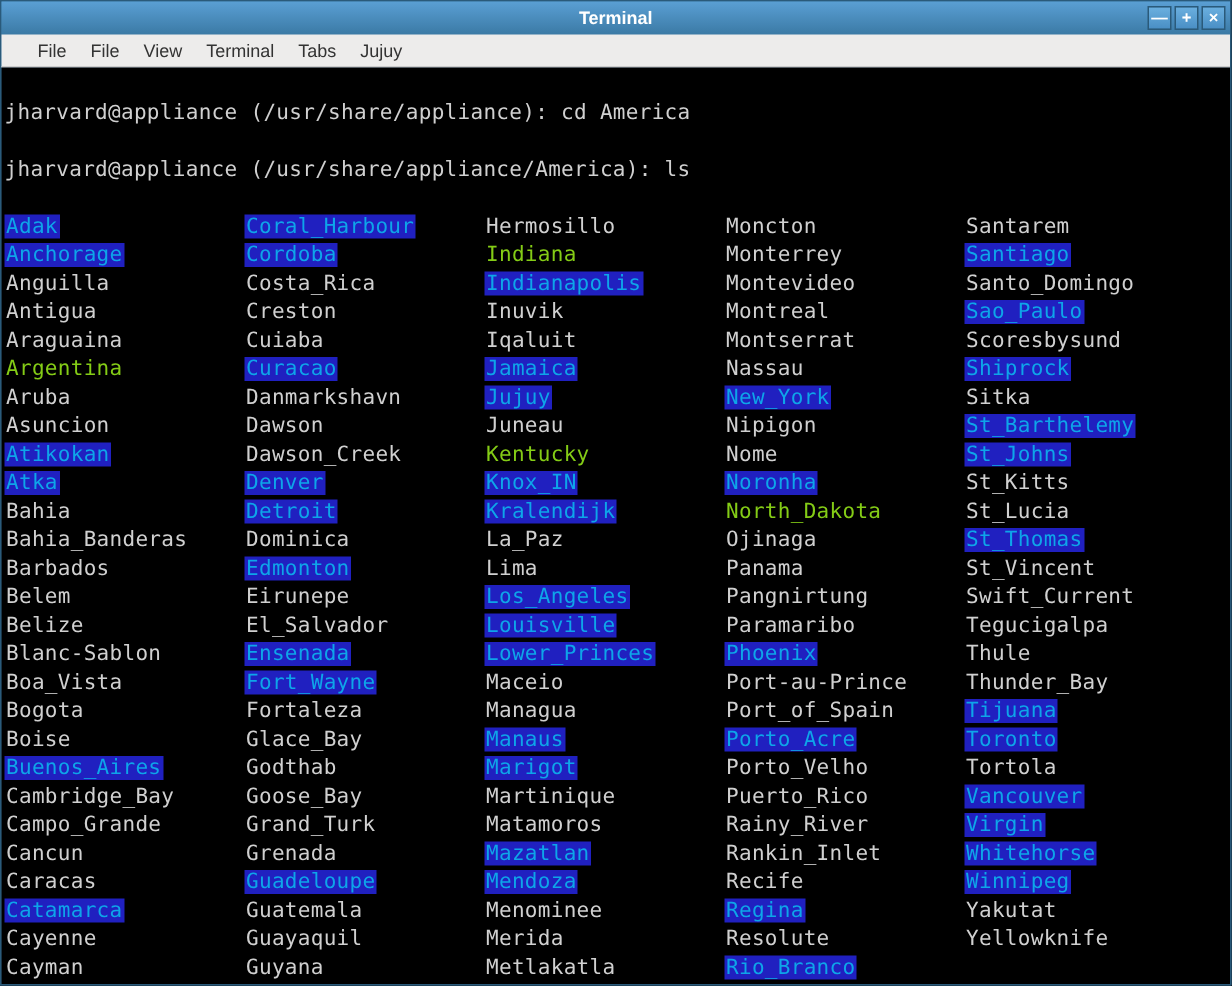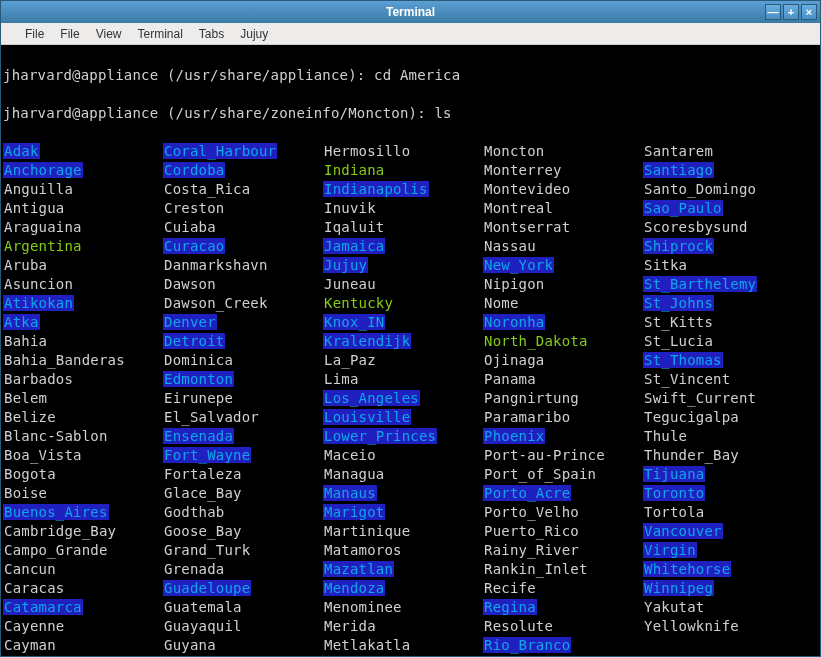--- a/index.html
+++ b/index.html
@@ -97,18 +97,18 @@
     <div class="menuitem">File</div>
     <div class="menuitem">File</div>
     <div class="menuitem">View</div>
     <div class="menuitem">Terminal</div>
     <div class="menuitem">Tabs</div>
     <div class="menuitem">Jujuy</div>
   </div>
 
   <div class="terminal">
 <div class="line"><span class="prompt-user">jharvard@appliance</span><span class="prompt-path"> (/usr/share/appliance): </span><span>cd America</span></div>
-<div class="line"><span class="prompt-user">jharvard@appliance</span><span class="prompt-path"> (/usr/share/zoneinfo/Moncton): </span><span>ls</span></div>
+<div class="line"><span class="prompt-user">jharvard@appliance</span><span class="prompt-path"> (/usr/share/appliance/America): </span><span>ls</span></div>
 <div class="cols" id="listing-cols"><div class="col"><div class="line"><span class="dir fname">Adak</span></div><div class="line"><span class="dir fname">Anchorage</span></div><div class="line"><span class="plain fname">Anguilla</span></div><div class="line"><span class="plain fname">Antigua</span></div><div class="line"><span class="plain fname">Araguaina</span></div><div class="line"><span class="link fname">Argentina</span></div><div class="line"><span class="plain fname">Aruba</span></div><div class="line"><span class="plain fname">Asuncion</span></div><div class="line"><span class="dir fname">Atikokan</span></div><div class="line"><span class="dir fname">Atka</span></div><div class="line"><span class="plain fname">Bahia</span></div><div class="line"><span class="plain fname">Bahia_Banderas</span></div><div class="line"><span class="plain fname">Barbados</span></div><div class="line"><span class="plain fname">Belem</span></div><div class="line"><span class="plain fname">Belize</span></div><div class="line"><span class="plain fname">Blanc-Sablon</span></div><div class="line"><span class="plain fname">Boa_Vista</span></div><div class="line"><span class="plain fname">Bogota</span></div><div class="line"><span class="plain fname">Boise</span></div><div class="line"><span class="dir fname">Buenos_Aires</span></div><div class="line"><span class="plain fname">Cambridge_Bay</span></div><div class="line"><span class="plain fname">Campo_Grande</span></div><div class="line"><span class="plain fname">Cancun</span></div><div class="line"><span class="plain fname">Caracas</span></div><div class="line"><span class="dir fname">Catamarca</span></div><div class="line"><span class="plain fname">Cayenne</span></div><div class="line"><span class="plain fname">Cayman</span></div><div class="line"></div></div><div class="col"><div class="line"><span class="dir fname">Coral_Harbour</span></div><div class="line"><span class="dir fname">Cordoba</span></div><div class="line"><span class="plain fname">Costa_Rica</span></div><div class="line"><span class="plain fname">Creston</span></div><div class="line"><span class="plain fname">Cuiaba</span></div><div class="line"><span class="dir fname">Curacao</span></div><div class="line"><span class="plain fname">Danmarkshavn</span></div><div class="line"><span class="plain fname">Dawson</span></div><div class="line"><span class="plain fname">Dawson_Creek</span></div><div class="line"><span class="dir fname">Denver</span></div><div class="line"><span class="dir fname">Detroit</span></div><div class="line"><span class="plain fname">Dominica</span></div><div class="line"><span class="dir fname">Edmonton</span></div><div class="line"><span class="plain fname">Eirunepe</span></div><div class="line"><span class="plain fname">El_Salvador</span></div><div class="line"><span class="dir fname">Ensenada</span></div><div class="line"><span class="dir fname">Fort_Wayne</span></div><div class="line"><span class="plain fname">Fortaleza</span></div><div class="line"><span class="plain fname">Glace_Bay</span></div><div class="line"><span class="plain fname">Godthab</span></div><div class="line"><span class="plain fname">Goose_Bay</span></div><div class="line"><span class="plain fname">Grand_Turk</span></div><div class="line"><span class="plain fname">Grenada</span></div><div class="line"><span class="dir fname">Guadeloupe</span></div><div class="line"><span class="plain fname">Guatemala</span></div><div class="line"><span class="plain fname">Guayaquil</span></div><div class="line"><span class="plain fname">Guyana</span></div><div class="line"></div></div><div class="col"><div class="line"><span class="plain fname">Hermosillo</span></div><div class="line"><span class="link fname">Indiana</span></div><div class="line"><span class="dir fname">Indianapolis</span></div><div class="line"><span class="plain fname">Inuvik</span></div><div class="line"><span class="plain fname">Iqaluit</span></div><div class="line"><span class="dir fname">Jamaica</span></div><div class="line"><span class="dir fname">Jujuy</span></div><div class="line"><span class="plain fname">Juneau</span></div><div class="line"><span class="link fname">Kentucky</span></div><div class="line"><span class="dir fname">Knox_IN</span></div><div class="line"><span class="dir fname">Kralendijk</span></div><div class="line"><span class="plain fname">La_Paz</span></div><div class="line"><span class="plain fname">Lima</span></div><div class="line"><span class="dir fname">Los_Angeles</span></div><div class="line"><span class="dir fname">Louisville</span></div><div class="line"><span class="dir fname">Lower_Princes</span></div><div class="line"><span class="plain fname">Maceio</span></div><div class="line"><span class="plain fname">Managua</span></div><div class="line"><span class="dir fname">Manaus</span></div><div class="line"><span class="dir fname">Marigot</span></div><div class="line"><span class="plain fname">Martinique</span></div><div class="line"><span class="plain fname">Matamoros</span></div><div class="line"><span class="dir fname">Mazatlan</span></div><div class="line"><span class="dir fname">Mendoza</span></div><div class="line"><span class="plain fname">Menominee</span></div><div class="line"><span class="plain fname">Merida</span></div><div class="line"><span class="plain fname">Metlakatla</span></div><div class="line"></div></div><div class="col"><div class="line"><span class="plain fname">Moncton</span></div><div class="line"><span class="plain fname">Monterrey</span></div><div class="line"><span class="plain fname">Montevideo</span></div><div class="line"><span class="plain fname">Montreal</span></div><div class="line"><span class="plain fname">Montserrat</span></div><div class="line"><span class="plain fname">Nassau</span></div><div class="line"><span class="dir fname">New_York</span></div><div class="line"><span class="plain fname">Nipigon</span></div><div class="line"><span class="plain fname">Nome</span></div><div class="line"><span class="dir fname">Noronha</span></div><div class="line"><span class="link fname">North_Dakota</span></div><div class="line"><span class="plain fname">Ojinaga</span></div><div class="line"><span class="plain fname">Panama</span></div><div class="line"><span class="plain fname">Pangnirtung</span></div><div class="line"><span class="plain fname">Paramaribo</span></div><div class="line"><span class="dir fname">Phoenix</span></div><div class="line"><span class="plain fname">Port-au-Prince</span></div><div class="line"><span class="plain fname">Port_of_Spain</span></div><div class="line"><span class="dir fname">Porto_Acre</span></div><div class="line"><span class="plain fname">Porto_Velho</span></div><div class="line"><span class="plain fname">Puerto_Rico</span></div><div class="line"><span class="plain fname">Rainy_River</span></div><div class="line"><span class="plain fname">Rankin_Inlet</span></div><div class="line"><span class="plain fname">Recife</span></div><div class="line"><span class="dir fname">Regina</span></div><div class="line"><span class="plain fname">Resolute</span></div><div class="line"><span class="dir fname">Rio_Branco</span></div><div class="line"></div></div><div class="col"><div class="line"><span class="plain fname">Santarem</span></div><div class="line"><span class="dir fname">Santiago</span></div><div class="line"><span class="plain fname">Santo_Domingo</span></div><div class="line"><span class="dir fname">Sao_Paulo</span></div><div class="line"><span class="plain fname">Scoresbysund</span></div><div class="line"><span class="dir fname">Shiprock</span></div><div class="line"><span class="plain fname">Sitka</span></div><div class="line"><span class="dir fname">St_Barthelemy</span></div><div class="line"><span class="dir fname">St_Johns</span></div><div class="line"><span class="plain fname">St_Kitts</span></div><div class="line"><span class="plain fname">St_Lucia</span></div><div class="line"><span class="dir fname">St_Thomas</span></div><div class="line"><span class="plain fname">St_Vincent</span></div><div class="line"><span class="plain fname">Swift_Current</span></div><div class="line"><span class="plain fname">Tegucigalpa</span></div><div class="line"><span class="plain fname">Thule</span></div><div class="line"><span class="plain fname">Thunder_Bay</span></div><div class="line"><span class="dir fname">Tijuana</span></div><div class="line"><span class="dir fname">Toronto</span></div><div class="line"><span class="plain fname">Tortola</span></div><div class="line"><span class="dir fname">Vancouver</span></div><div class="line"><span class="dir fname">Virgin</span></div><div class="line"><span class="dir fname">Whitehorse</span></div><div class="line"><span class="dir fname">Winnipeg</span></div><div class="line"><span class="plain fname">Yakutat</span></div><div class="line"><span class="plain fname">Yellowknife</span></div></div></div>
 
   </div>
 
 </div>
 
 </body></html>

